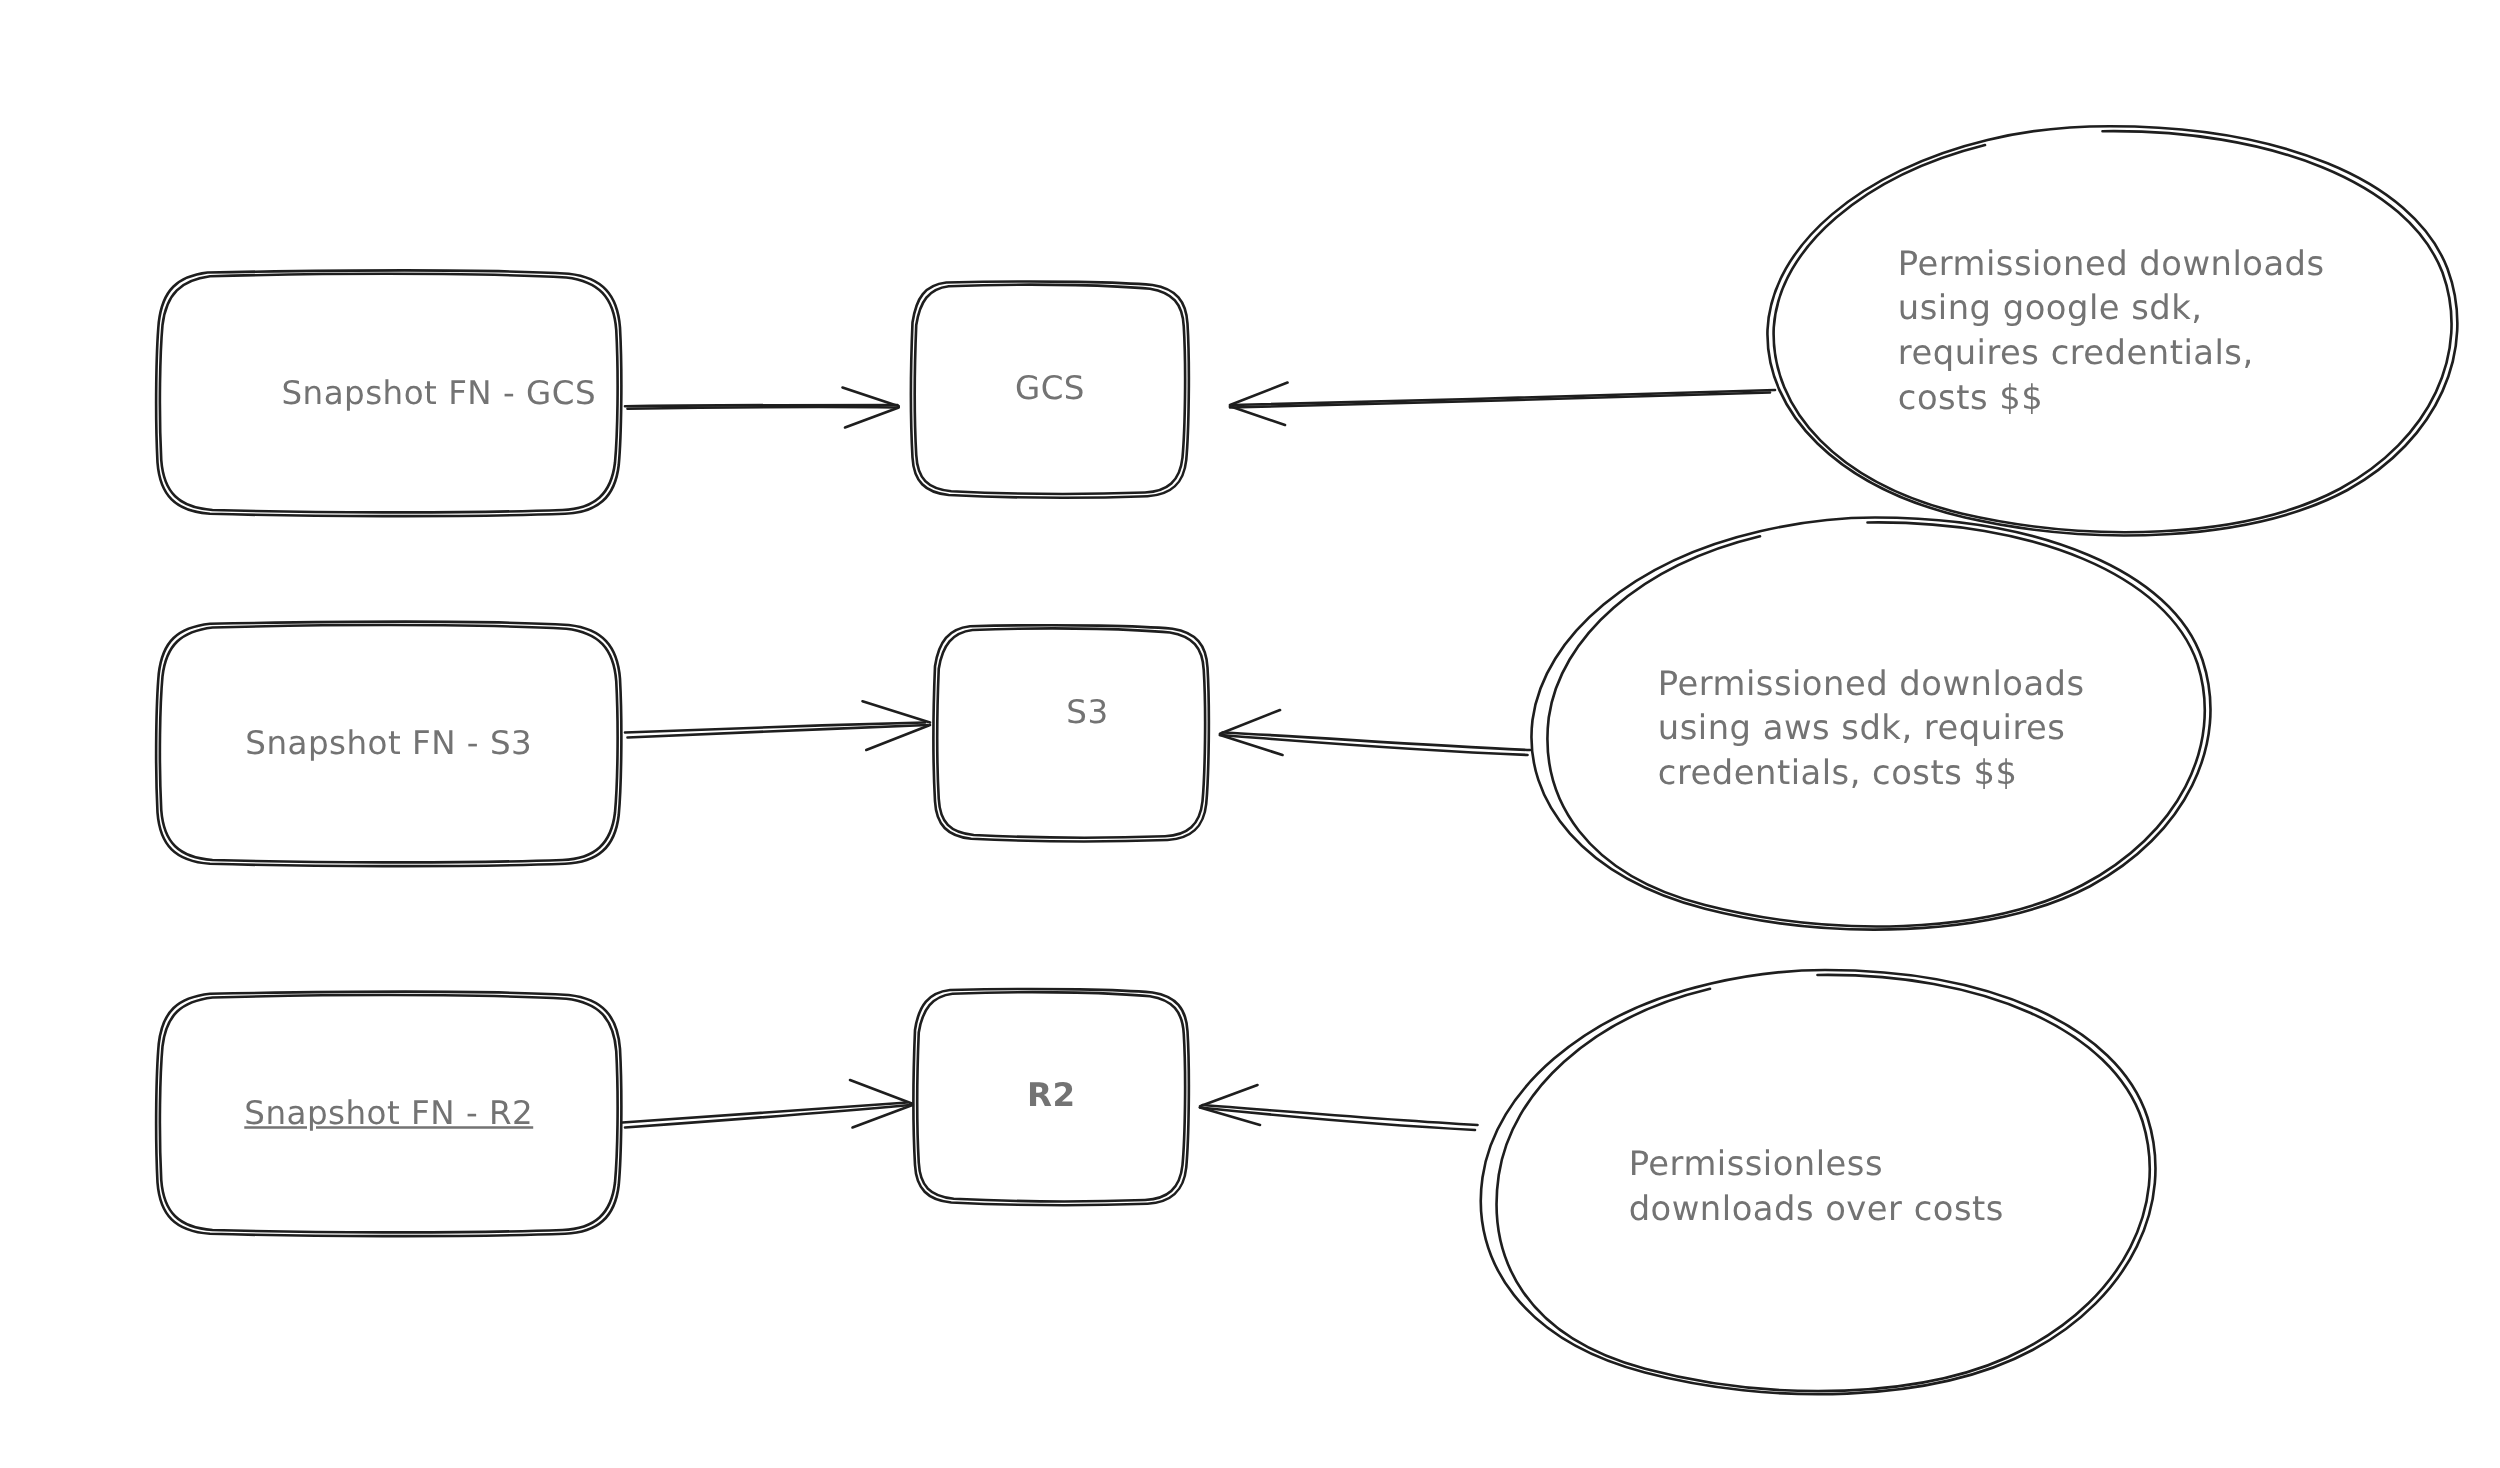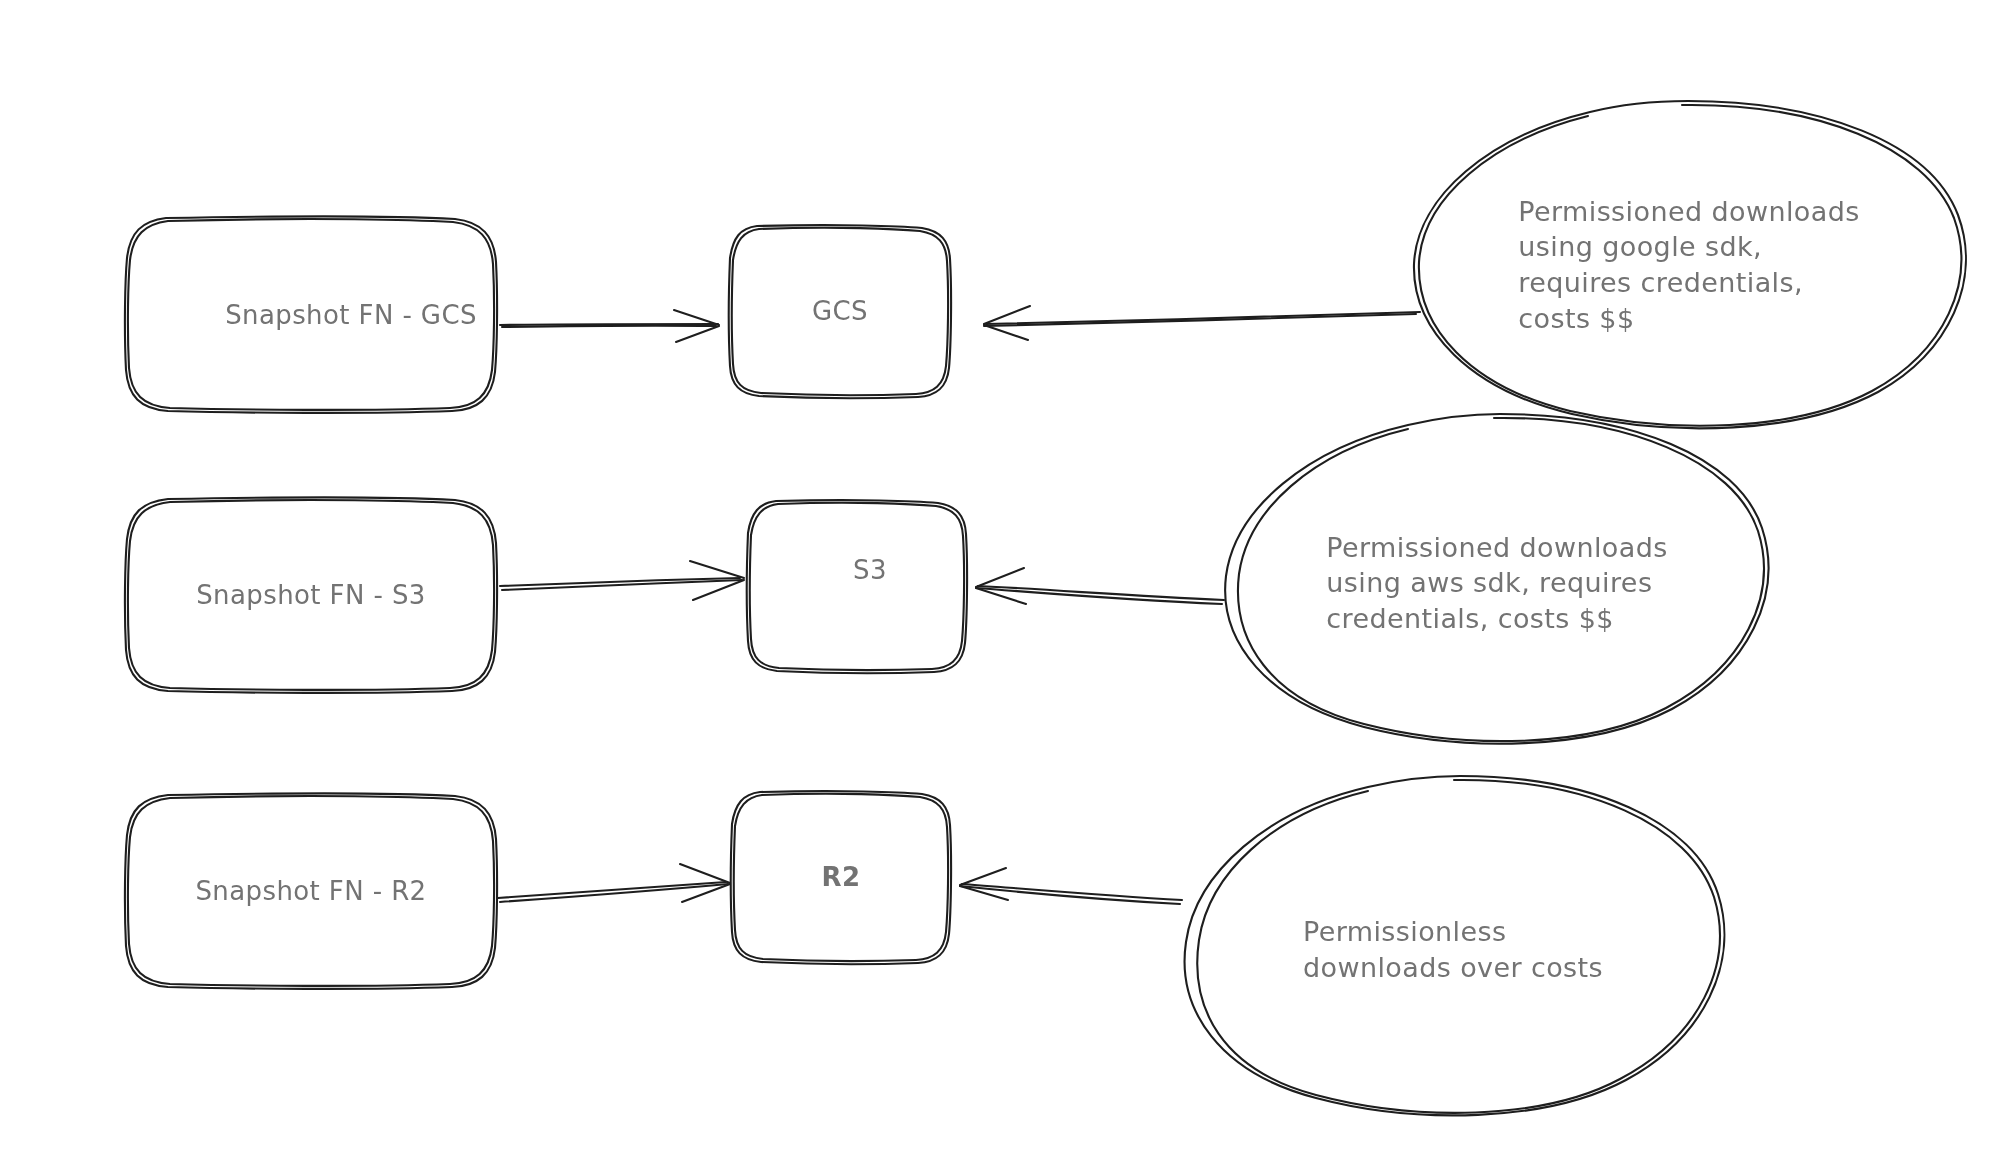--- a/index.html
+++ b/index.html
@@ -203,20 +203,20 @@
 costs $$</div>
 
   <div class="node-label box-label" style="left:126px; top:499px; width:370px; height:193px;">Snapshot FN - S3</div>
 
   <div class="node-label small-box-label" style="left:748px; top:501px; width:218px; height:140px;margin-left:13px;">S3</div>
 
   <div class="node-label ellipse-label" style="left:1232px; top:418px; width:530px; height:330px;">Permissioned downloads
 using aws sdk, requires
 credentials, costs $$</div>
 
-  <div class="node-label box-label" style="left:126px; top:795px; width:370px; height:193px;">Snapshot FN - R2</div>
+  <div class="node-label box-label" style="left:126px; top:795px; width:370px; height:193px;text-decoration:underline;">Snapshot FN - R2</div>
 
   <div class="node-label small-box-label" style="left:732px; top:792px; width:218px; height:172px;font-weight:bold;">R2</div>
 
   <div class="node-label ellipse-label" style="left:1188px; top:780px; width:530px; height:340px;">Permissionless
 downloads over costs</div>
 
 </div>
 
 </body></html>

